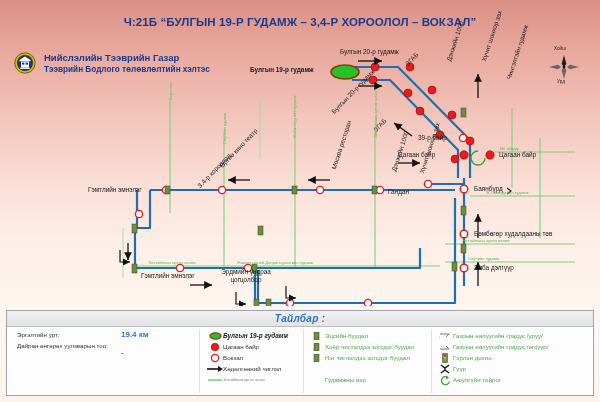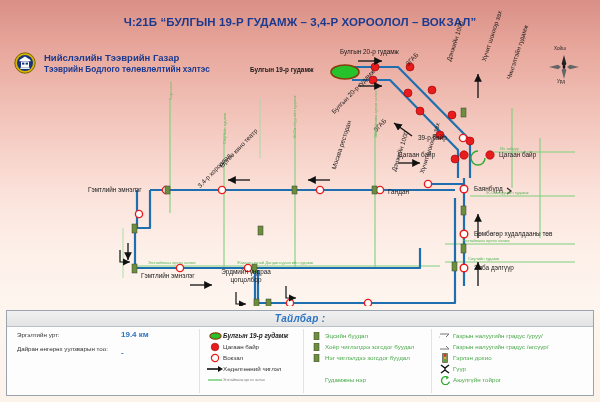--- a/index.html
+++ b/index.html
@@ -35,21 +35,21 @@
   #legend{position:absolute;left:6px;top:310px;width:588px;height:86px;
           border:1px solid #9aa4b0;background:#fdfdfd;box-sizing:border-box;}
   #legend-title{position:absolute;left:0;top:0;width:100%;height:15px;
           background:linear-gradient(180deg,#f1f1f1,#e3e3e3);
           border-bottom:1px solid #b9c0c8;}
   #legend-title span{position:absolute;left:50%;top:2px;transform:translateX(-50%);
           font-size:10px;font-weight:bold;font-style:italic;color:#2e74c4;letter-spacing:.3px;}
   #legend-body{position:absolute;left:0;top:15px;width:100%;height:70px;}
 
   .stats{position:absolute;left:10px;top:5px;width:180px;}
-  .statrow{display:flex;align-items:center;margin-bottom:2px;}
+  .statrow{display:flex;align-items:flex-start;margin-bottom:2px;}
   .statlbl{font-size:6.2px;color:#333;width:104px;line-height:8.5px;}
   .statval{font-size:8px;font-weight:bold;color:#2e74c4;line-height:8.5px;}
 
   .col{position:absolute;top:4px;}
   .legrow{display:flex;align-items:center;height:11px;}
   .legicon{width:16px;min-width:16px;text-align:center;display:flex;
            align-items:center;justify-content:center;height:11px;}
   .legtxt{font-size:6.2px;color:#333;white-space:nowrap;}
   .legtxt.bold{font-weight:bold;font-style:italic;color:#1a1a1a;font-size:6.4px;}
   .legtxt.green{color:#4aa94a;}

